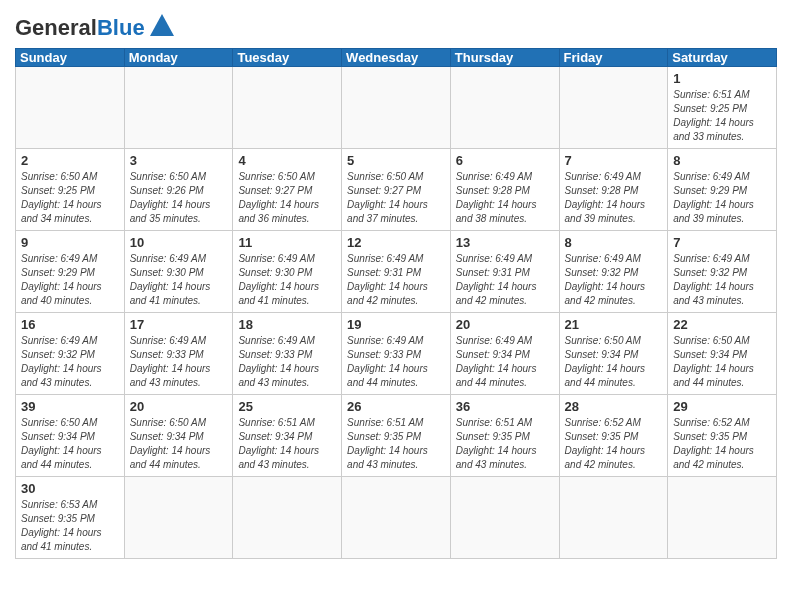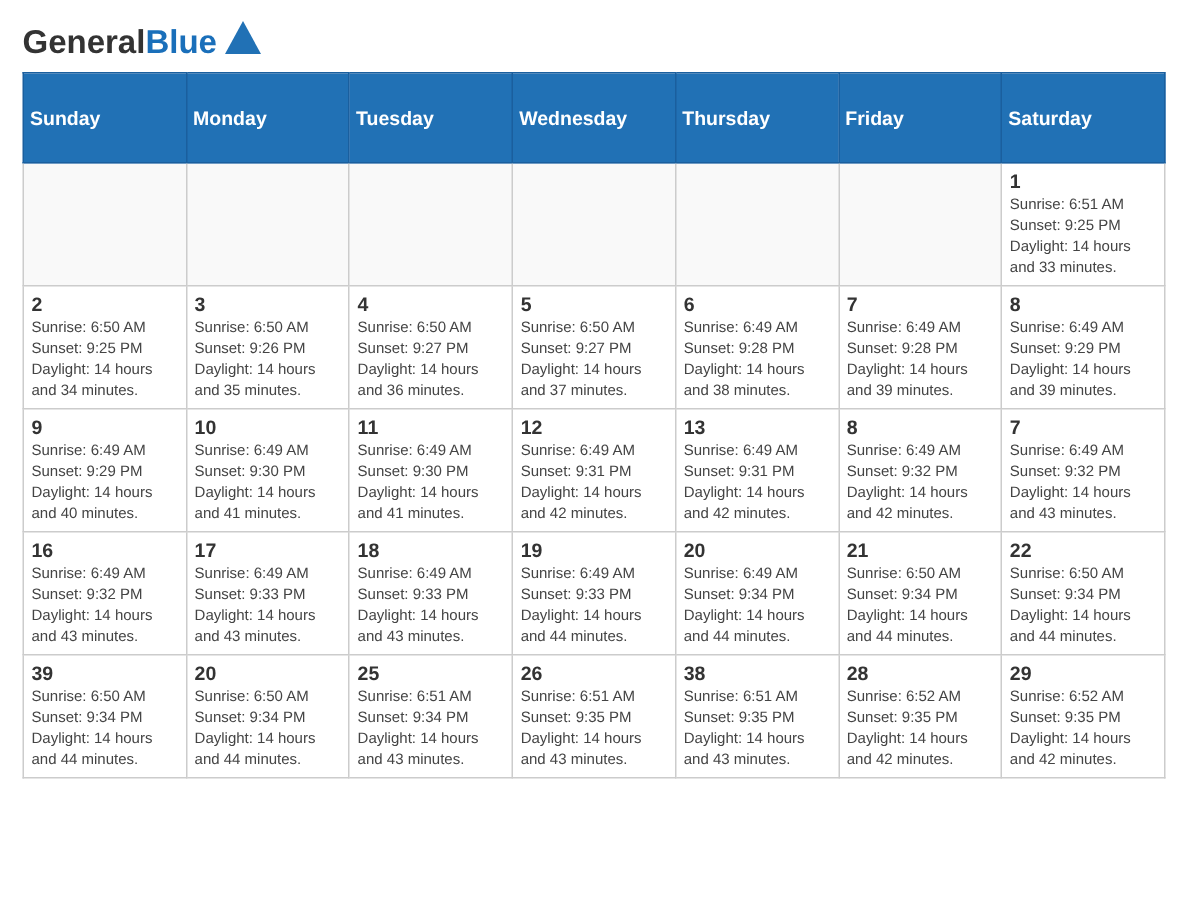--- a/index.html
+++ b/index.html
@@ -50,21 +50,21 @@
     .calendar {
       width: 100%;
       border-collapse: collapse;
       border: 1px solid #ccc;
     }
     .calendar th {
       background-color: #2171b5;
       color: #fff;
       font-size: 13px;
       font-weight: bold;
-      padding: 22px 4px;
+      padding: 1px 4px;
       text-align: left;
       border: 1px solid #1a5f9e;
     }
     .calendar td {
       border: 1px solid #ccc;
       vertical-align: top;
       padding: 4px 5px;
       width: calc(100% / 7);
       min-height: 80px;
       font-size: 10.5px;
@@ -78,20 +78,21 @@
       font-size: 13px;
       font-weight: bold;
       color: #333;
       display: block;
       margin-bottom: 2px;
     }
     .day-info {
       font-size: 10px;
       color: #444;
       line-height: 1.4;
+      font-style: italic;
     }
     .last-row td {
       border-bottom: 1px solid #ccc;
     }
   </style>
 </head>
 <body>
 
 <div class="header-area">
   <div class="logo">
@@ -286,32 +287,46 @@
 Sunset: 9:34 PM
 Daylight: 14 hours and 43 minutes.</div>
         </td>
         <td>
           <span class="day-number">26</span>
           <div class="day-info" style="white-space: pre-line;">Sunrise: 6:51 AM
 Sunset: 9:35 PM
 Daylight: 14 hours and 43 minutes.</div>
         </td>
         <td>
-          <span class="day-number">38</span>
+          <span class="day-number">36</span>
           <div class="day-info" style="white-space: pre-line;">Sunrise: 6:51 AM
 Sunset: 9:35 PM
 Daylight: 14 hours and 43 minutes.</div>
         </td>
         <td>
           <span class="day-number">28</span>
           <div class="day-info" style="white-space: pre-line;">Sunrise: 6:52 AM
 Sunset: 9:35 PM
 Daylight: 14 hours and 42 minutes.</div>
         </td>
         <td>
           <span class="day-number">29</span>
           <div class="day-info" style="white-space: pre-line;">Sunrise: 6:52 AM
 Sunset: 9:35 PM
 Daylight: 14 hours and 42 minutes.</div>
         </td>
+      </tr>
+      <tr class="last-row">
+        <td>
+          <span class="day-number">30</span>
+          <div class="day-info" style="white-space: pre-line;">Sunrise: 6:53 AM
+Sunset: 9:35 PM
+Daylight: 14 hours and 41 minutes.</div>
+        </td>
+        <td class="empty"></td>
+        <td class="empty"></td>
+        <td class="empty"></td>
+        <td class="empty"></td>
+        <td class="empty"></td>
+        <td class="empty"></td>
       </tr>
     </tbody>
 </table>
 
 </body></html>

